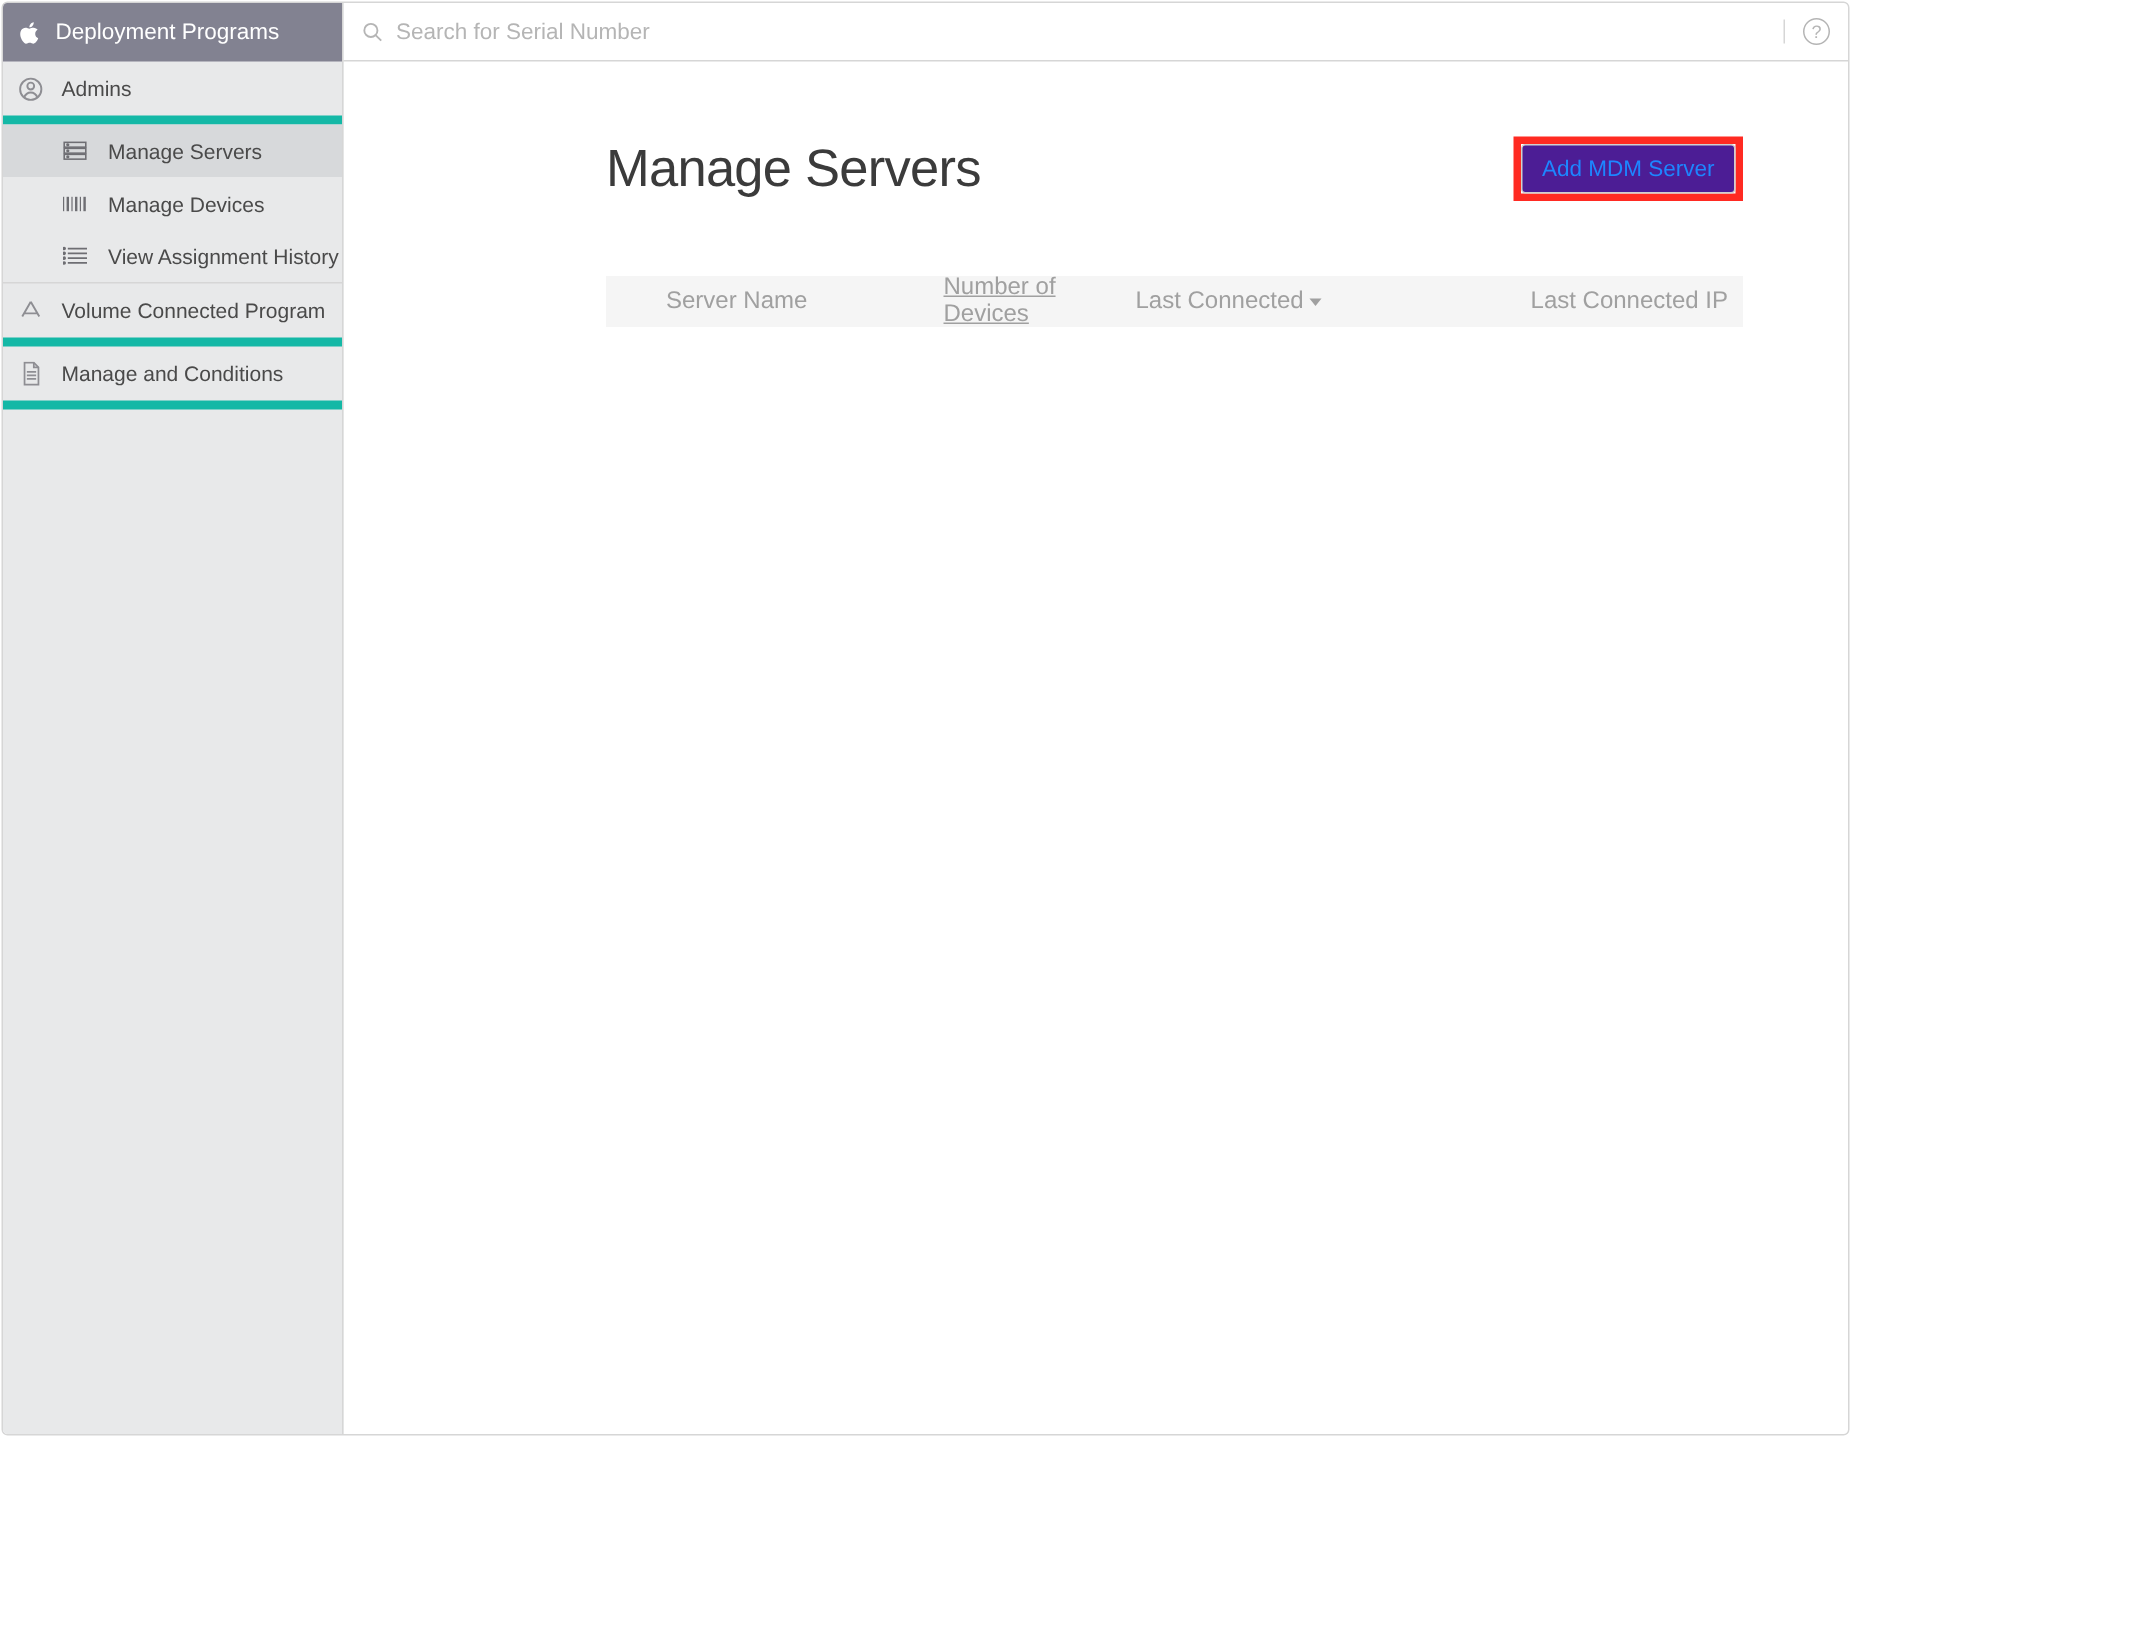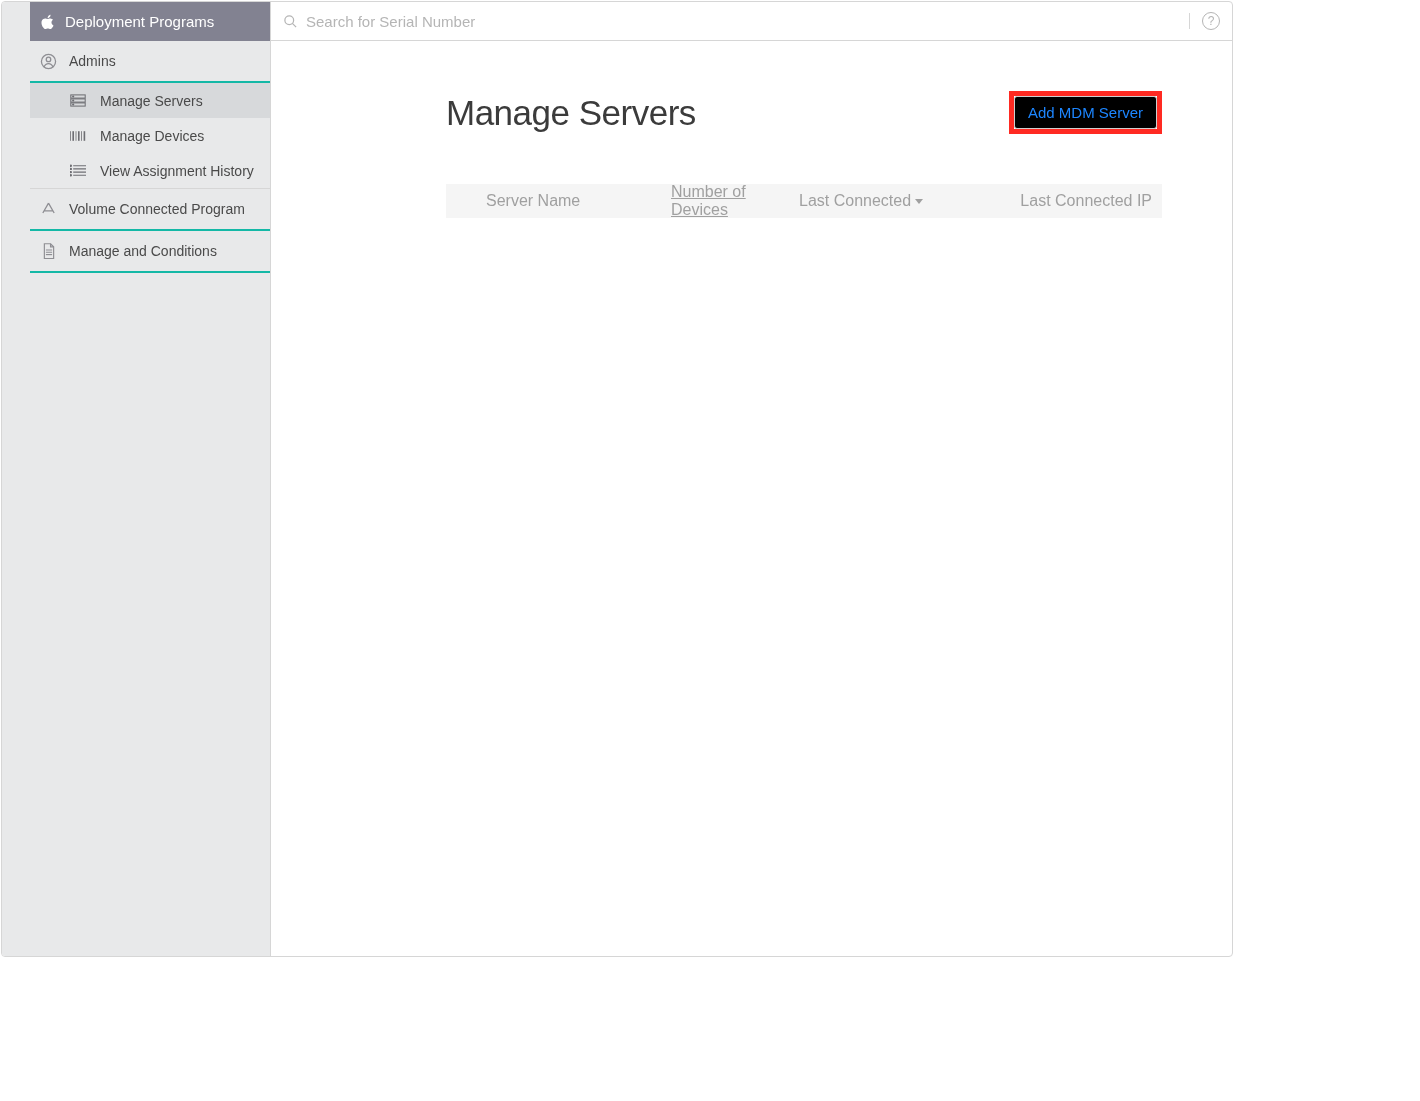--- a/index.html
+++ b/index.html
@@ -18,26 +18,25 @@
       display: flex;
       width: 1232px;
       height: 956px;
       border: 1px solid #d6d6d6;
       border-radius: 4px;
       overflow: hidden;
       background: #fff;
       margin: 1px;
     }
     .sidebar {
-      width: 269px;
+      width: 227px;
       background: #e8e9ea;
       border-right: 1px solid #d6d6d6;
       display: flex;
       flex-direction: column;
-      padding-left: 28px;
     }
     .sidebar-header {
       height: 39px;
       background: #828291;
       color: #fff;
       display: flex;
       align-items: center;
       padding-left: 10px;
       font-size: 15px;
       font-weight: 400;
@@ -48,21 +47,21 @@
       height: 18px;
       fill: #fff;
     }
     .sidebar-item {
       height: 42px;
       display: flex;
       align-items: center;
       padding-left: 10px;
       font-size: 14px;
       color: #4a4a4a;
-      border-bottom: 2px solid #14b8a6;
+      border-bottom: 6px solid #14b8a6;
       gap: 12px;
       cursor: pointer;
     }
     .sidebar-item .icon-wrap {
       width: 17px;
       height: 17px;
       display: flex;
       align-items: center;
       justify-content: center;
     }
@@ -152,21 +151,21 @@
       font-size: 35px;
       font-weight: 400;
       color: #3b3b3b;
       letter-spacing: -0.5px;
     }
     .add-button-wrap {
       border: 5px solid #ff2a22;
       padding: 0;
     }
     .add-button {
-      background: #000000;
+      background: #4c1d95;
       border: 1px solid #cfcfcf;
       border-radius: 3px;
       color: #1d86ff;
       font-size: 15px;
       padding: 7px 13px;
       cursor: pointer;
       font-family: inherit;
     }
     .table-header {
       background: #f5f5f5;

